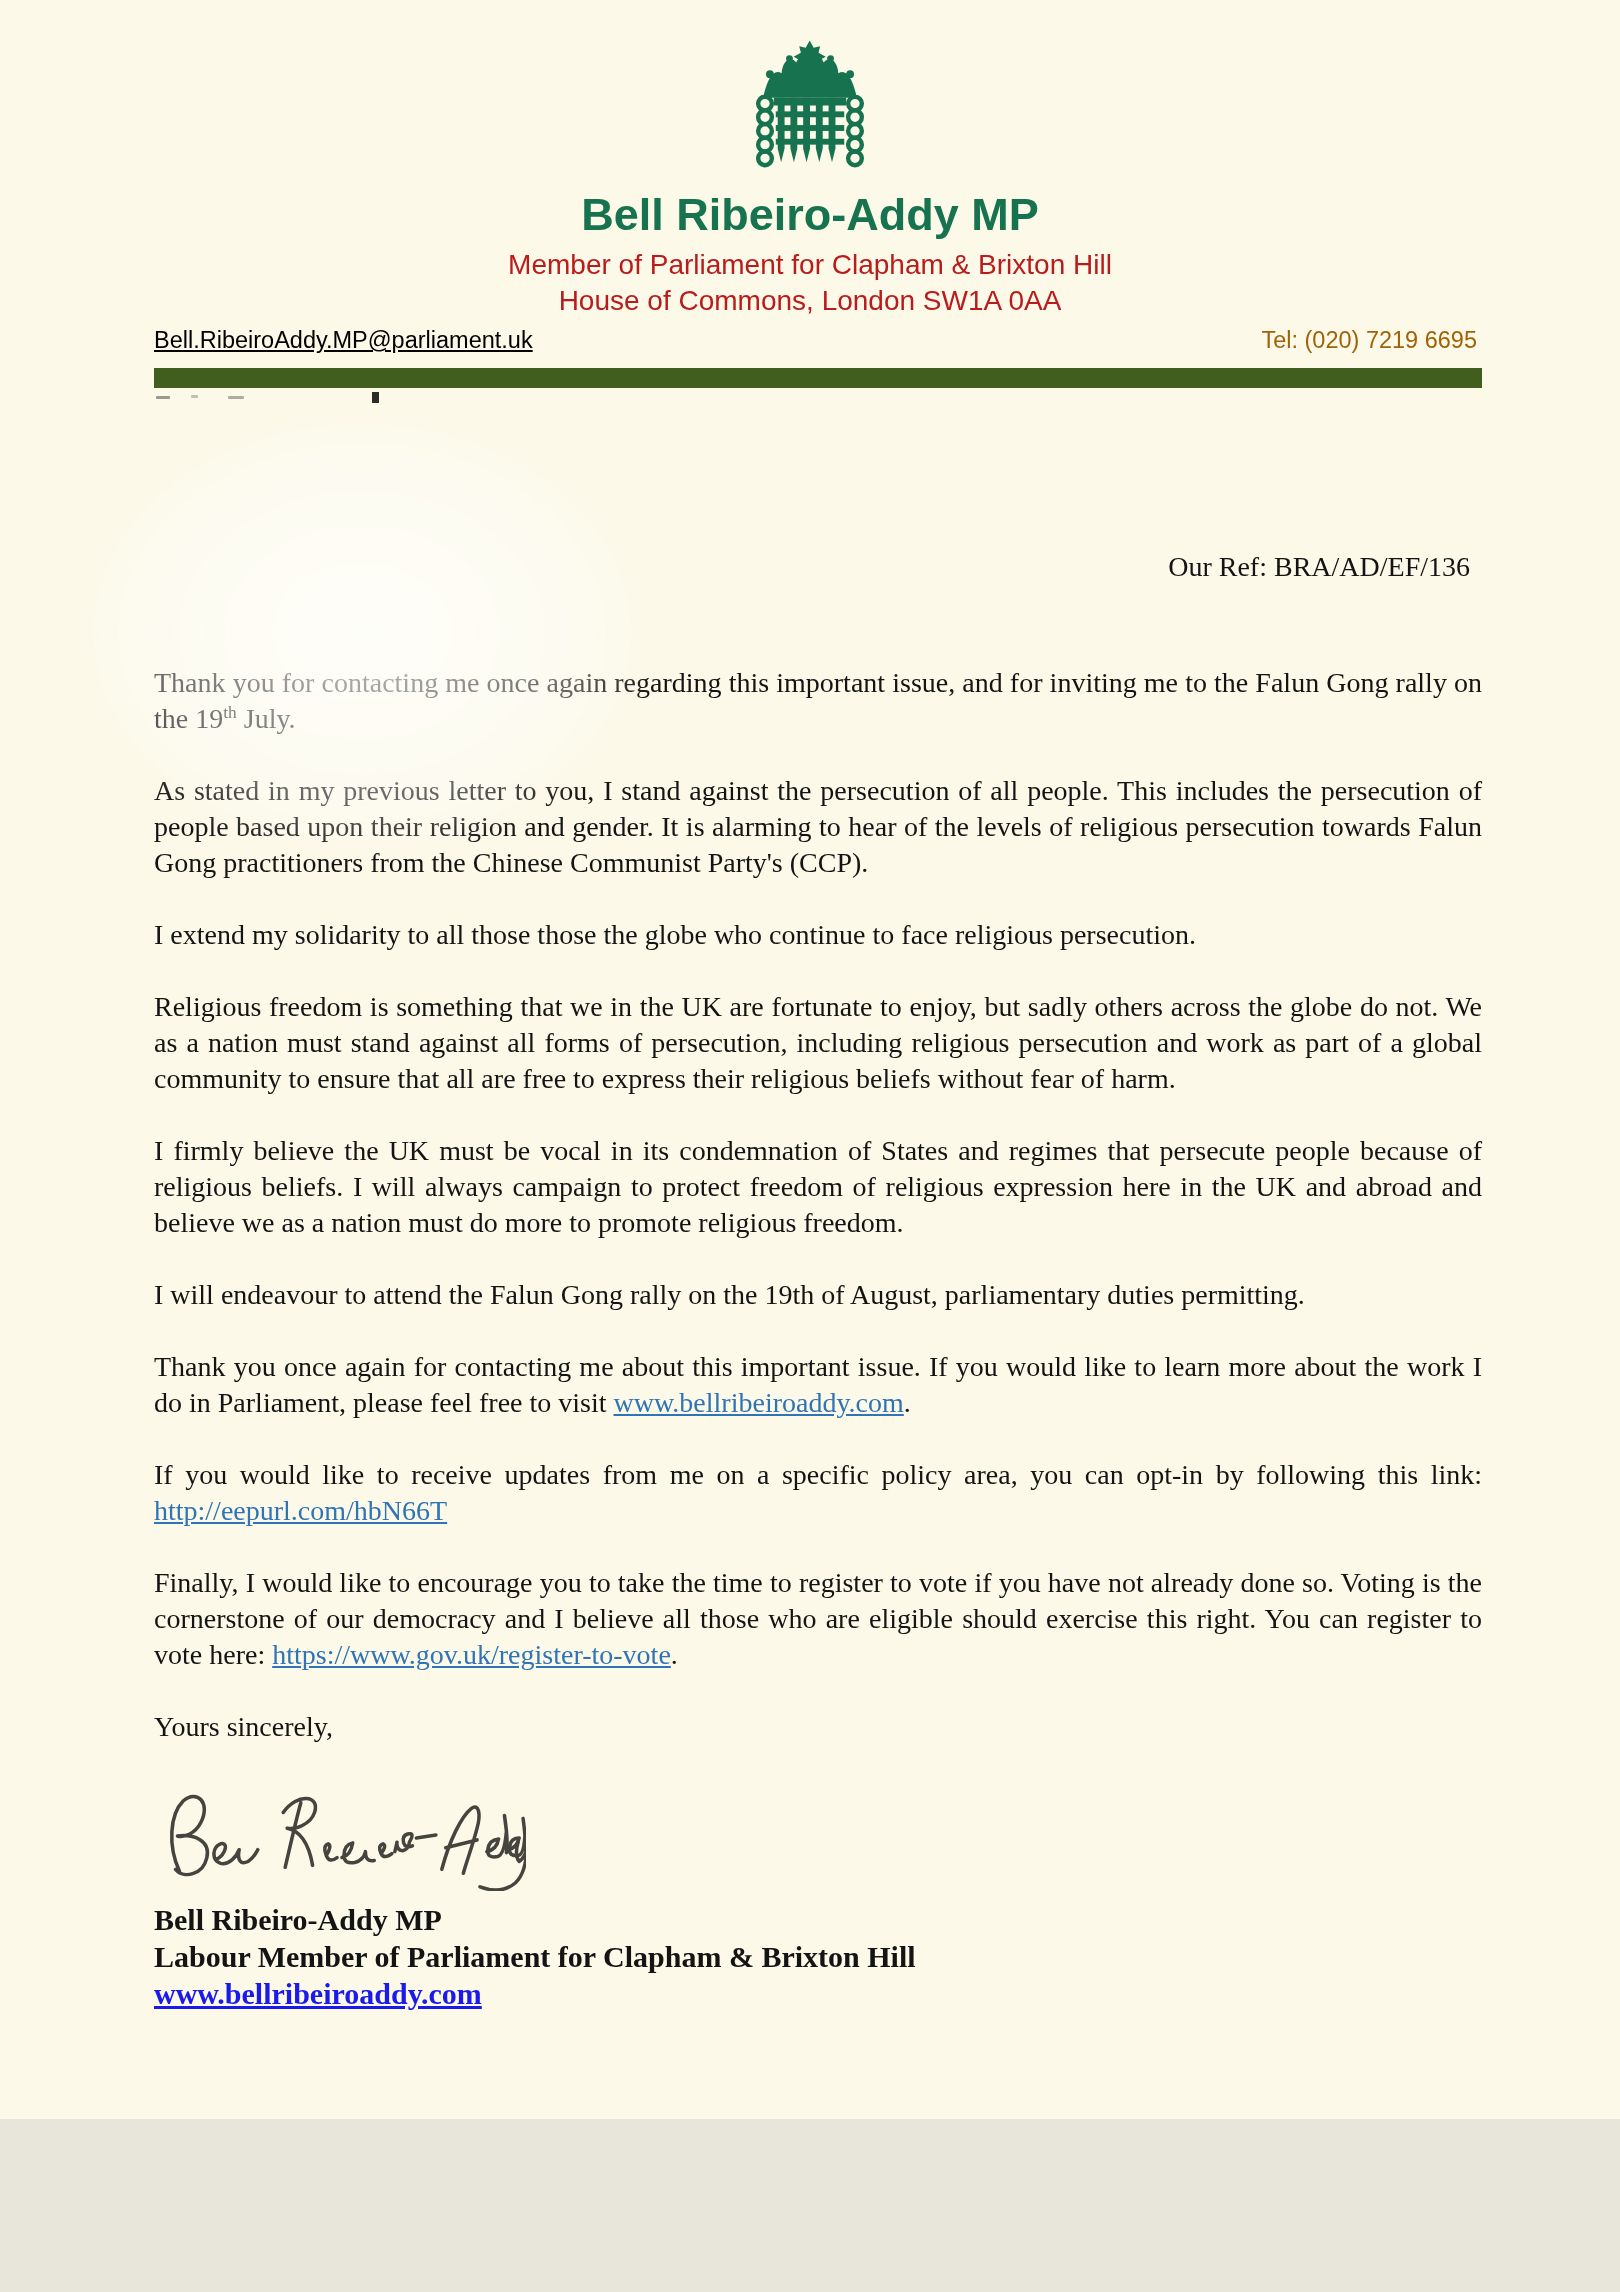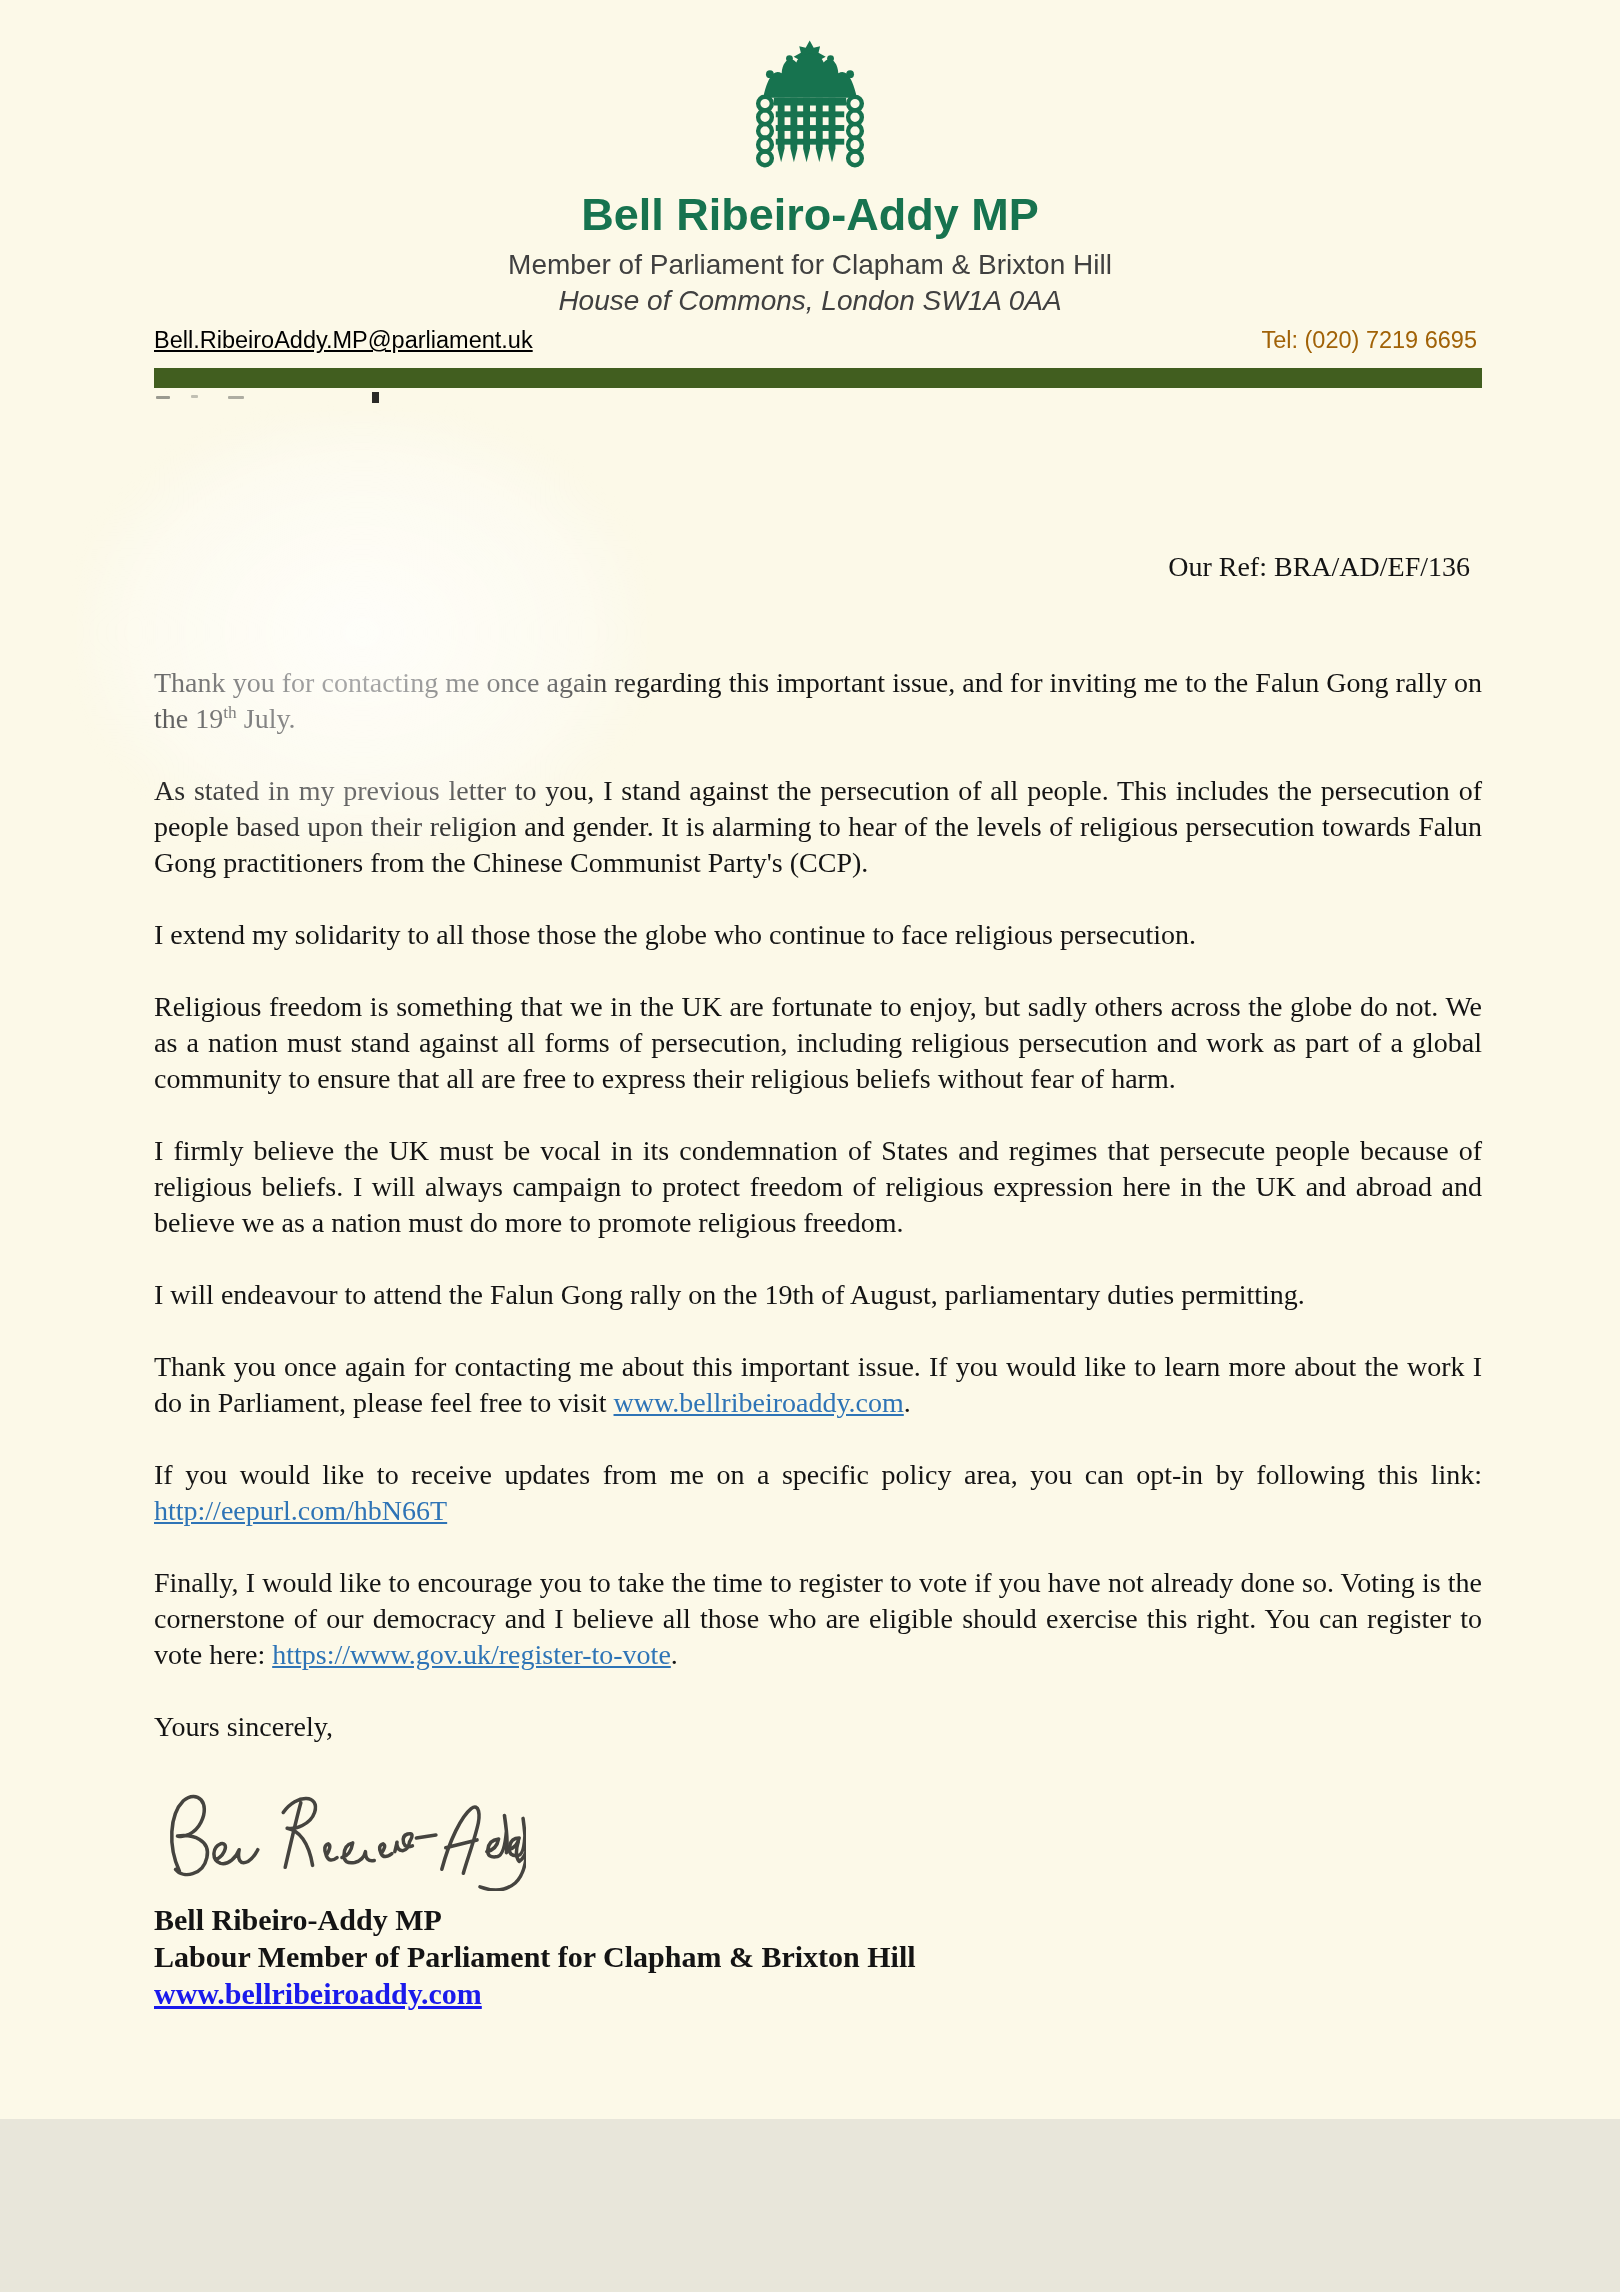--- a/index.html
+++ b/index.html
@@ -10,24 +10,24 @@
   }
   
   .logo-wrap{text-align:center;padding-top:39px;}
   .hdr-title{
     margin-top:11.8px;text-align:center;
     font-family:"Liberation Sans", sans-serif;font-weight:bold;
     font-size:45px;line-height:51px;color:#17734f;
   }
   .hdr-sub{
     text-align:center;font-family:"Liberation Sans", sans-serif;
-    font-size:28px;line-height:33px;color:#404040;
+    font-size:28px;line-height:33px;color:#b91c1c;
   }
   .hdr-sub.first{margin-top:7.8px;}
-  .hdr-sub.second{margin-top:3.9px;font-style:italic;}
+  .hdr-sub.second{margin-top:3.9px;}
   .contact-row{
     margin:9.8px 143px 0 154px;display:flex;justify-content:space-between;align-items:baseline;
     font-family:"Liberation Sans", sans-serif;font-size:23.5px;line-height:27.4px;
   }
   .email-link{color:#000000;text-decoration:underline;cursor:pointer;}
   .tel{color:#a16207;}
   .green-bar{margin:13.7px 138px 0 154px;height:19.6px;background:#415e1f;}
   
   .redact-row{position:relative;height:23.5px;margin:0 138px 0 154px;}
   .redact-mark{position:absolute;background:#9a9a90;height:2.9px;border-radius:1px;}

